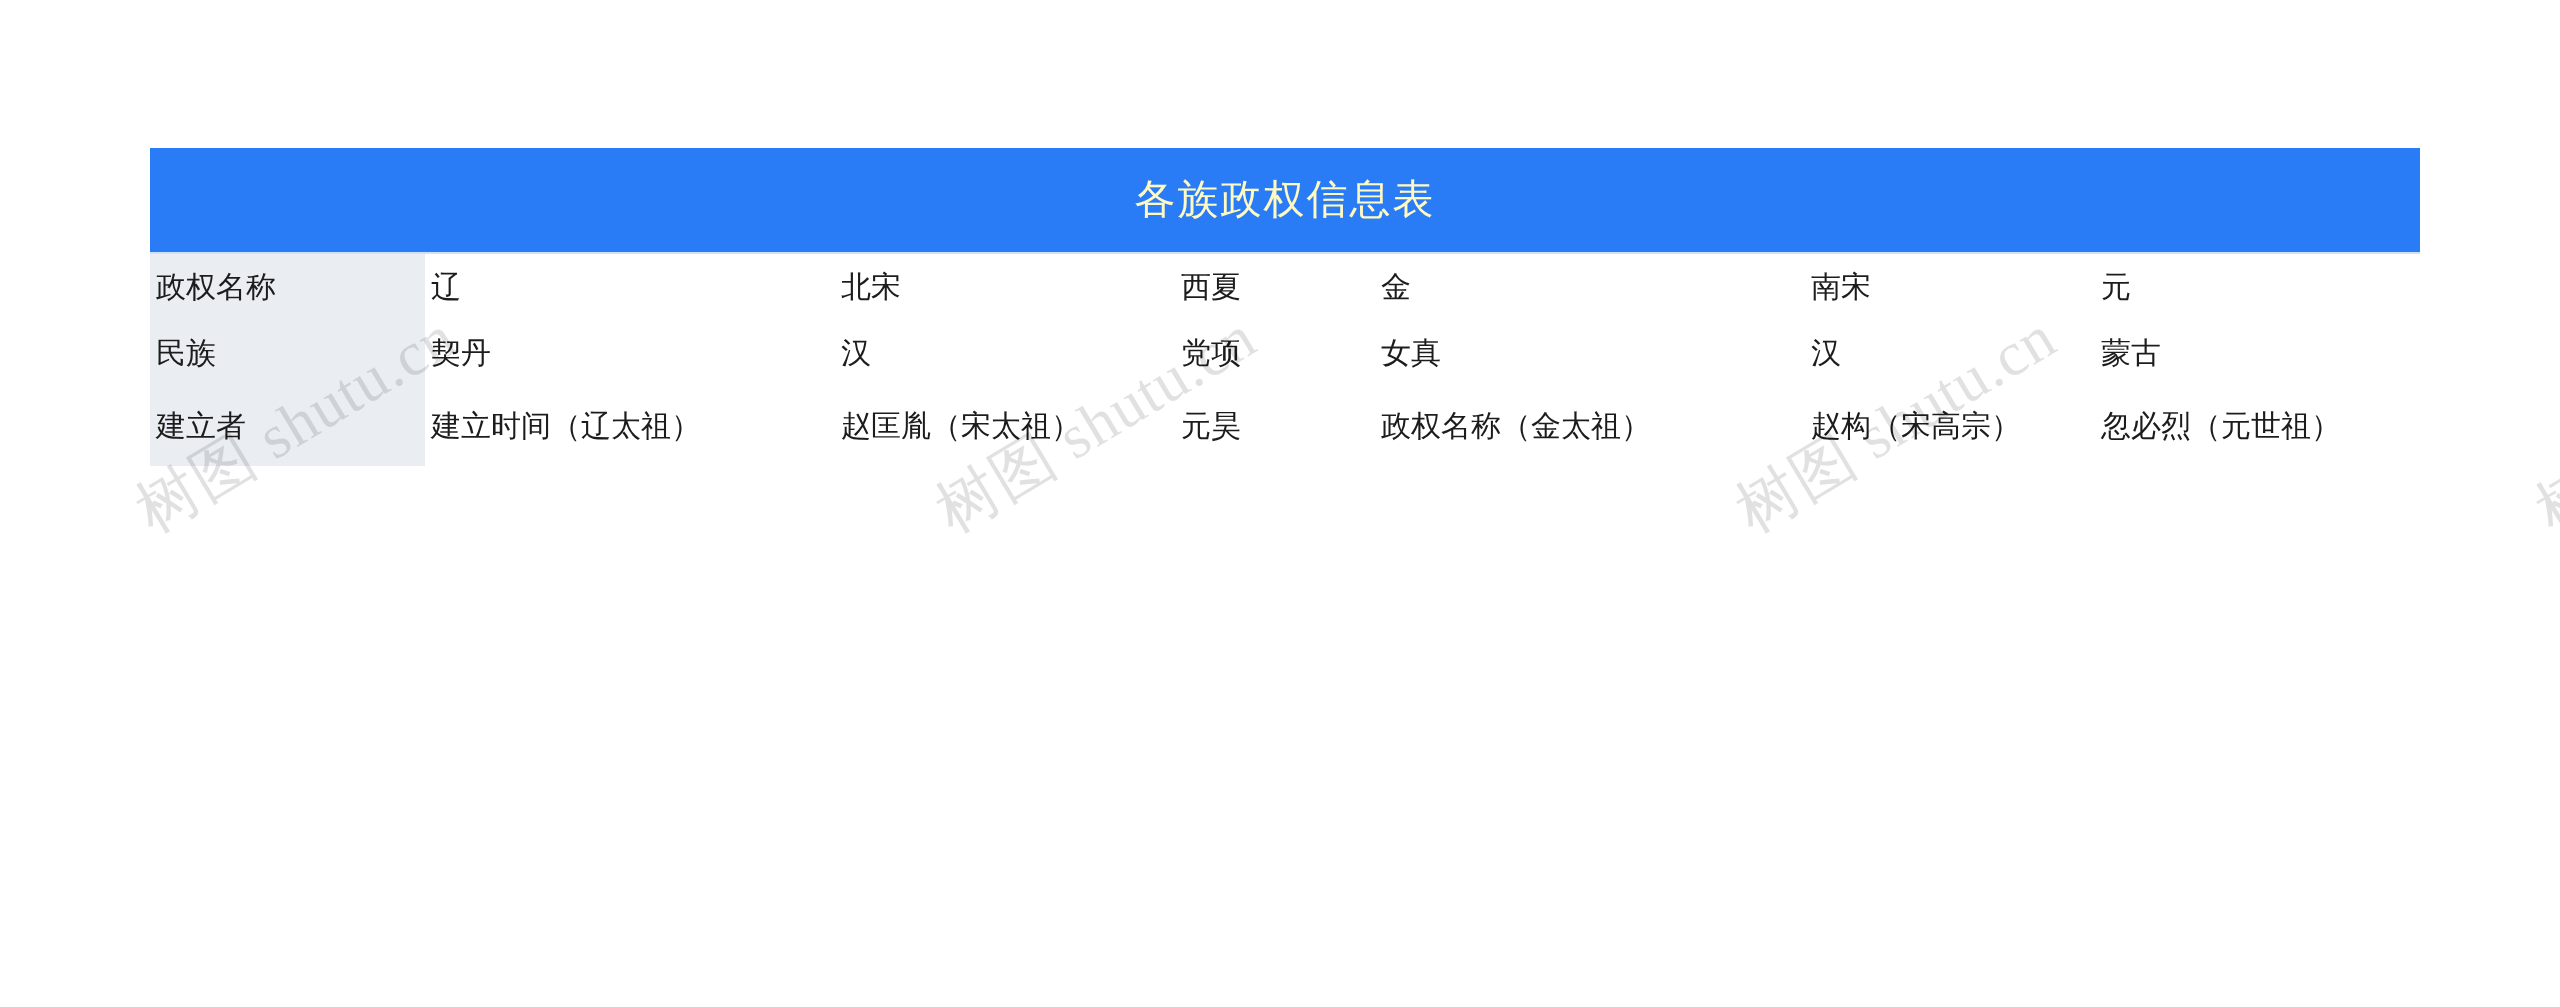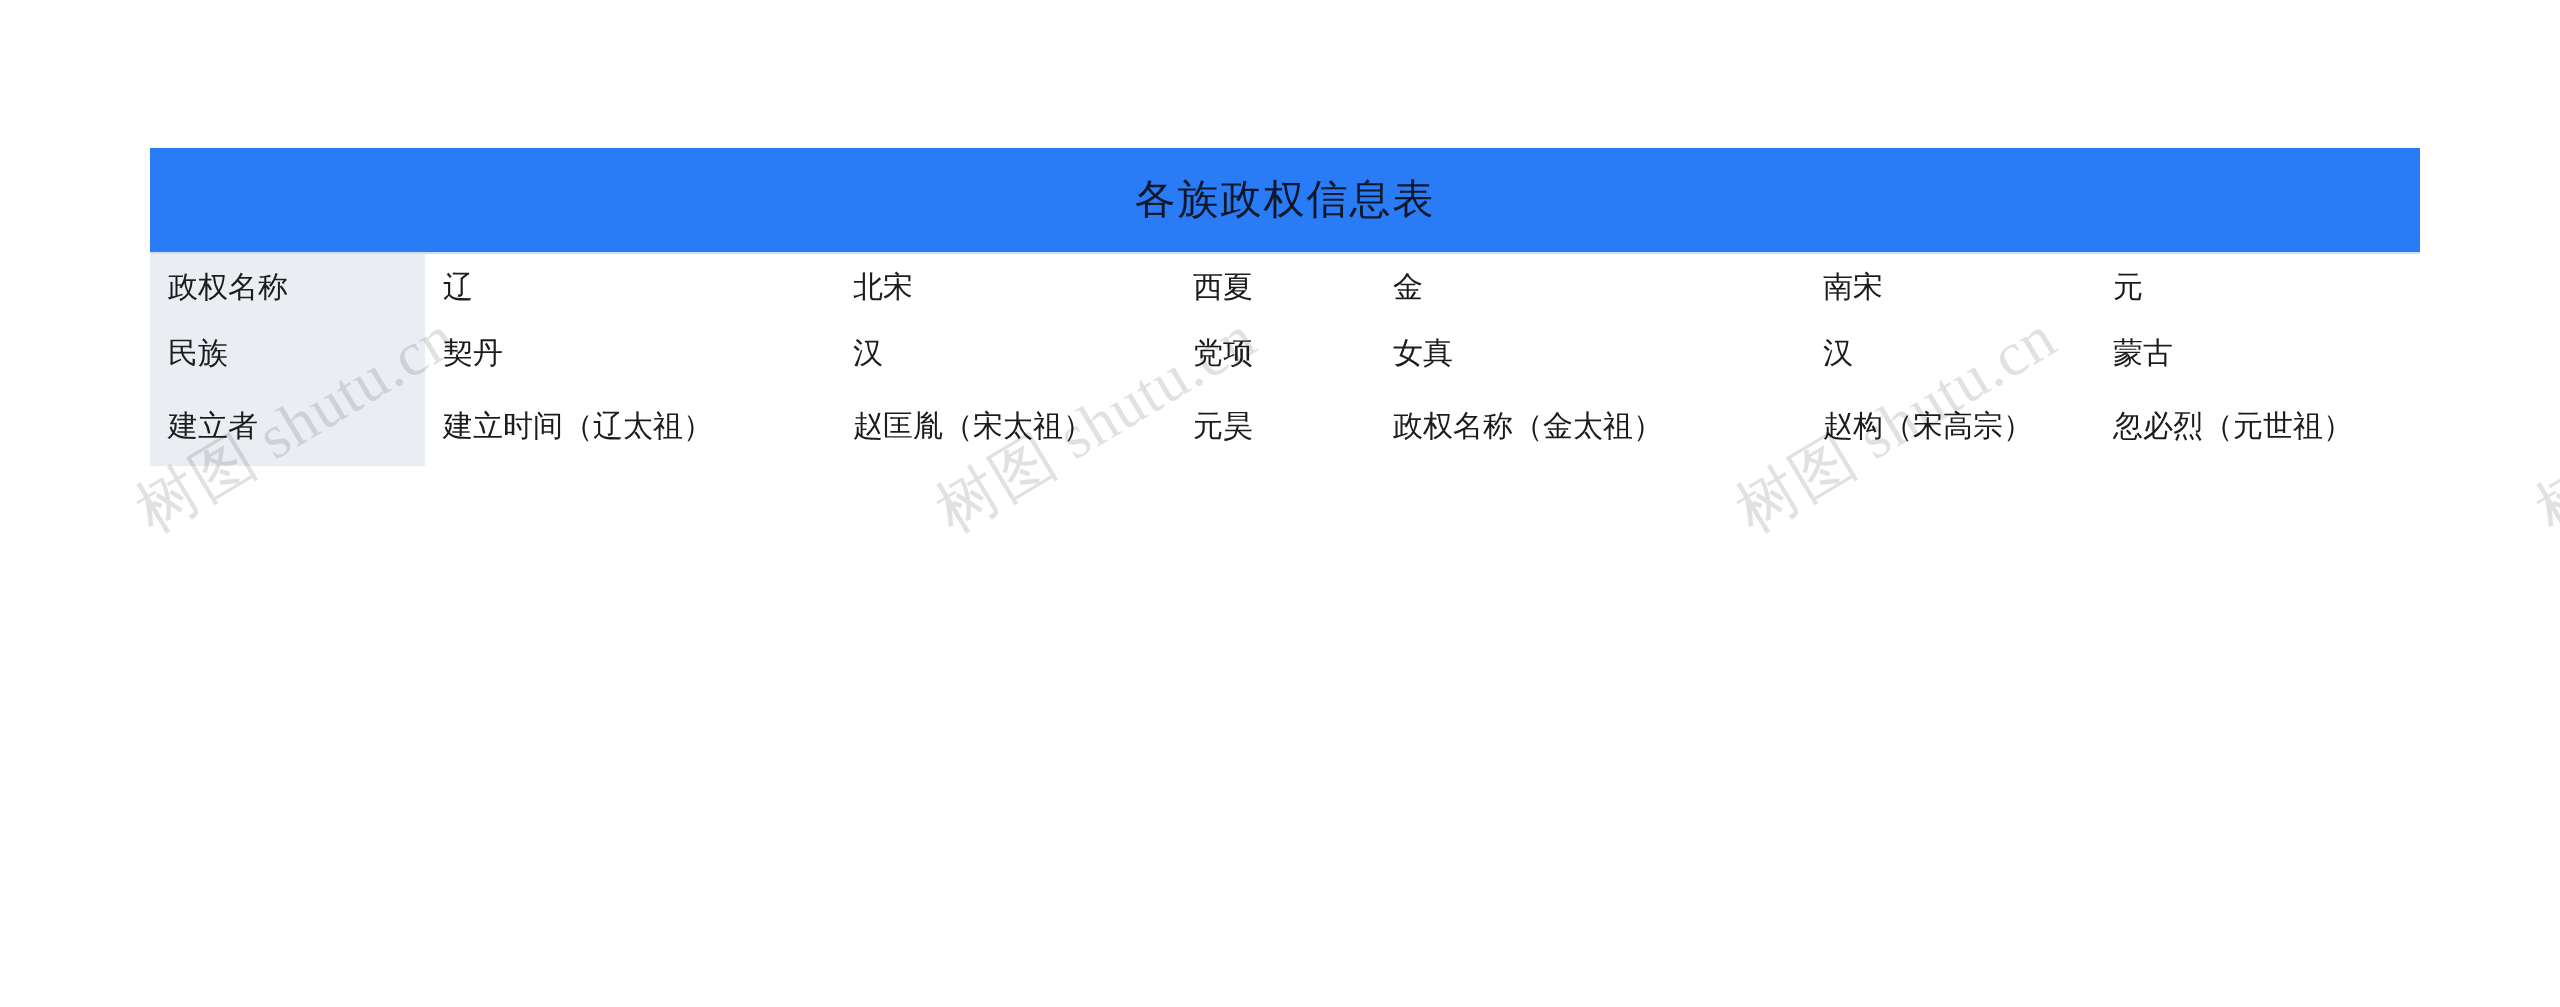--- a/index.html
+++ b/index.html
@@ -41,41 +41,41 @@
   #table-root {
     position: absolute;
     left: 150px;
     top: 148px;
     width: 2270px;
     z-index: 1;
   }
 
   #table-title {
     background: #2a7bf6;
-    color: #0f172a;
+    color: #fef9c3;
     font-size: 41px;
     line-height: 1;
     text-align: center;
     padding: 31px 0 32px 0;
     letter-spacing: 2px;
     box-sizing: border-box;
     border-bottom: 2px solid #cfe0fb;
   }
 
   table.data-table {
     border-collapse: collapse;
     table-layout: fixed;
     width: 2270px;
     background: transparent;
   }
   table.data-table td {
     vertical-align: middle;
     font-size: 30px;
     color: #1c1c1c;
-    padding: 0 0 0 18px;
+    padding: 0 0 0 6px;
     height: 66px;
     border: none;
     white-space: nowrap;
     overflow: visible;
   }
   td.rowhead {
     background: #eaeef3;
     width: 275px;
     padding-left: 24px;
     color: #1c1c1c;

